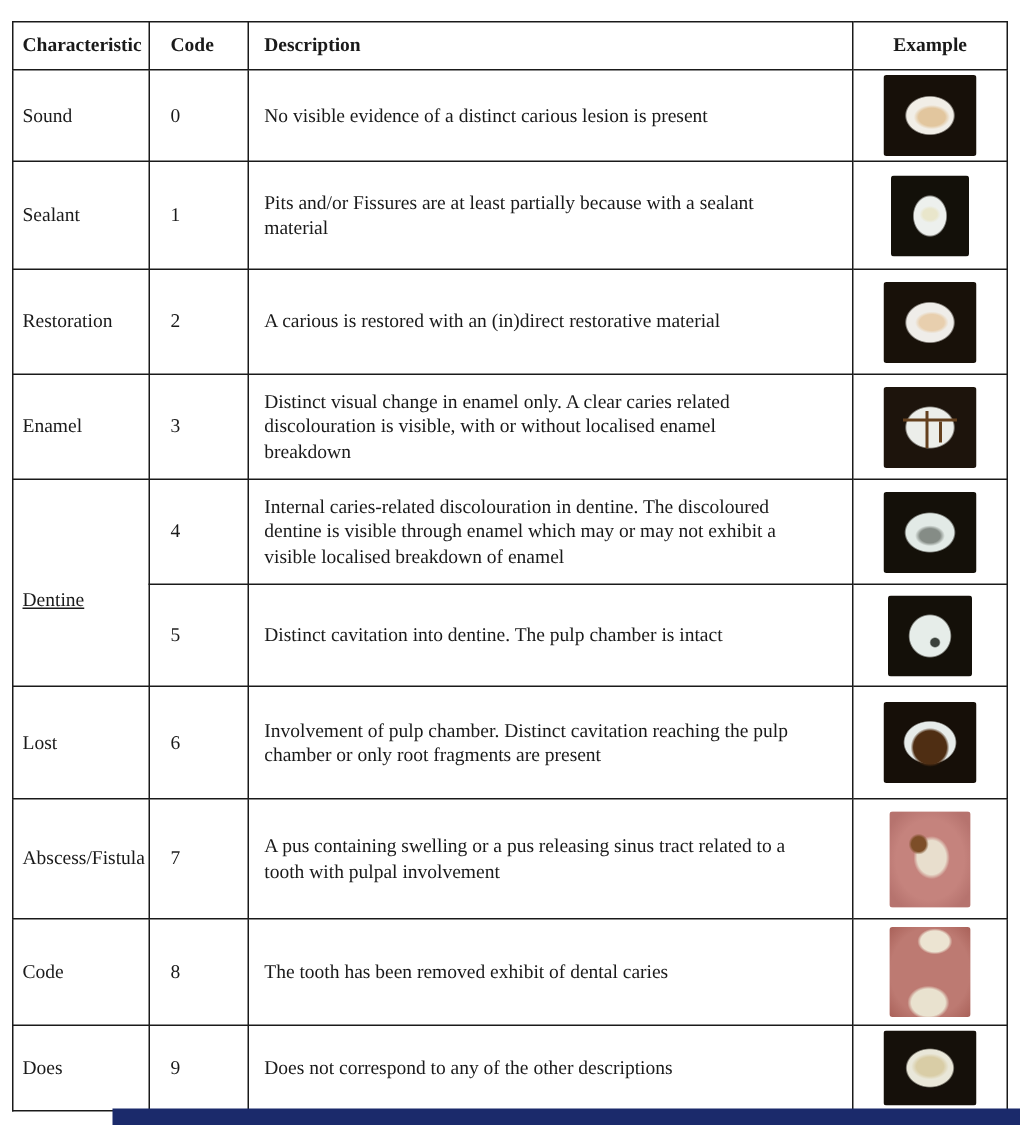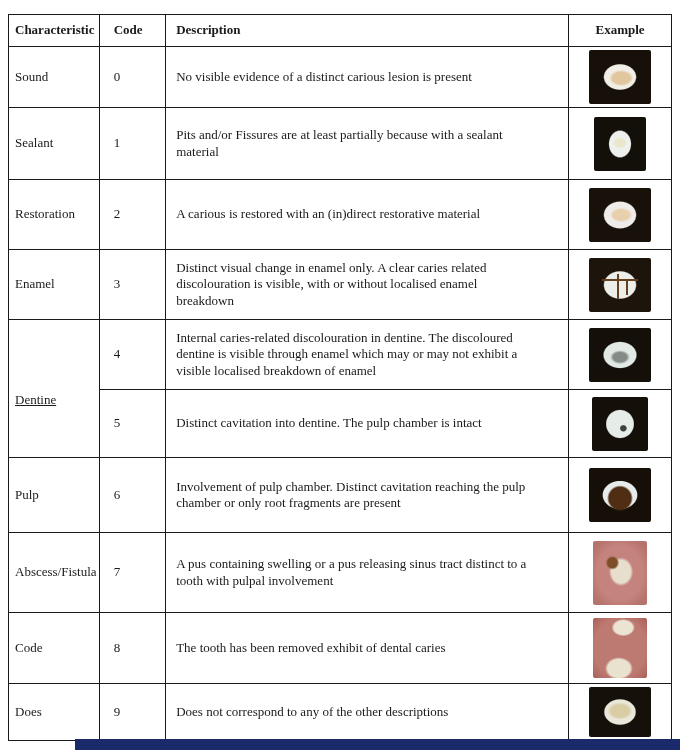--- a/index.html
+++ b/index.html
@@ -150,29 +150,29 @@
       <td class="cell-code">4</td>
       <td class="cell-desc">Internal caries-related discolouration in dentine. The discoloured dentine is visible through enamel which may or may not exhibit a visible localised breakdown of enamel</td>
       <td class="cell-ex"><span class="photo p-dentine4"></span></td>
     </tr>
     <tr style="height:68px">
       <td class="cell-code">5</td>
       <td class="cell-desc">Distinct cavitation into dentine. The pulp chamber is intact</td>
       <td class="cell-ex"><span class="photo p-dentine5" style="width:56px"></span></td>
     </tr>
     <tr style="height:75px">
-      <td class="cell-char">Pulp</td>
+      <td class="cell-char">Lost</td>
       <td class="cell-code">6</td>
       <td class="cell-desc">Involvement of pulp chamber. Distinct cavitation reaching the pulp chamber or only root fragments are present</td>
       <td class="cell-ex"><span class="photo p-pulp"></span></td>
     </tr>
     <tr style="height:80px">
       <td class="cell-char">Abscess/Fistula</td>
       <td class="cell-code">7</td>
-      <td class="cell-desc">A pus containing swelling or a pus releasing sinus tract distinct to a tooth with pulpal involvement</td>
+      <td class="cell-desc">A pus containing swelling or a pus releasing sinus tract related to a tooth with pulpal involvement</td>
       <td class="cell-ex"><span class="photo p-abscess tall"></span></td>
     </tr>
     <tr style="height:71px">
       <td class="cell-char">Code</td>
       <td class="cell-code">8</td>
       <td class="cell-desc">The tooth has been removed exhibit of dental caries</td>
       <td class="cell-ex"><span class="photo p-lost tall" style="height:60px"></span></td>
     </tr>
     <tr style="height:57px">
       <td class="cell-char">Does</td>

